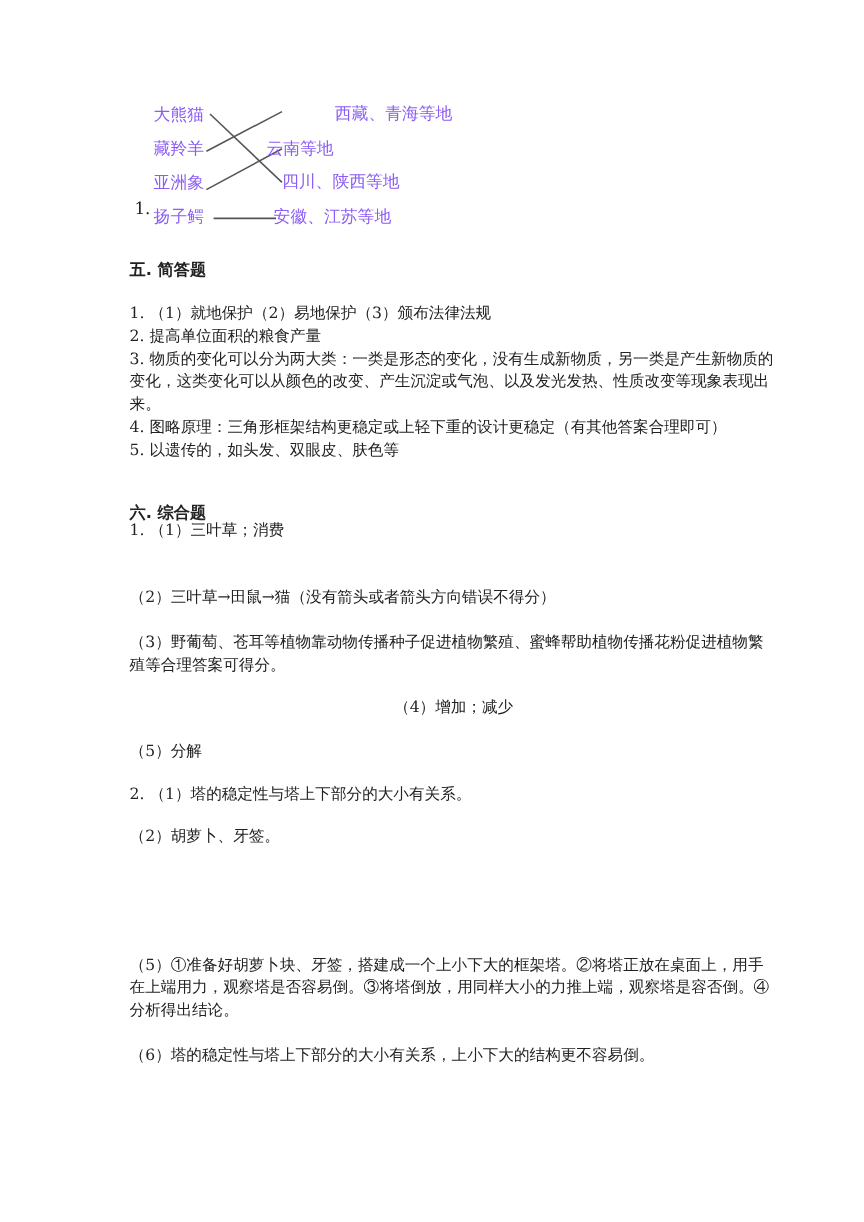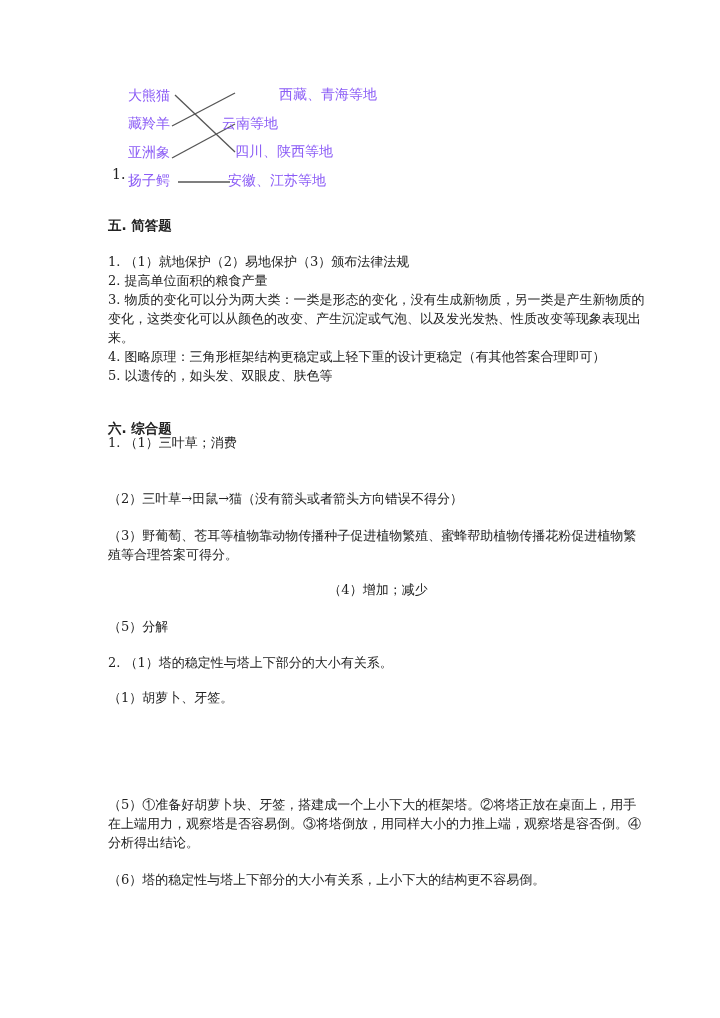--- a/index.html
+++ b/index.html
@@ -65,21 +65,21 @@
     <p class="para">（4）增加；减少</p>
   </div>
   <div class="block" style="top:617px;">
     <p class="para">（5）分解</p>
   </div>
 
   <div class="block" style="top:653px;">
     <p class="para">2. （1）塔的稳定性与塔上下部分的大小有关系。</p>
   </div>
   <div class="block" style="top:688px;">
-    <p class="para">（1）胡萝卜、牙签。</p>
+    <p class="para">（2）胡萝卜、牙签。</p>
   </div>
   <div class="block" style="top:795px;">
     <p class="para">（5）①准备好胡萝卜块、牙签，搭建成一个上小下大的框架塔。②将塔正放在桌面上，用手在上端用力，观察塔是否容易倒。③将塔倒放，用同样大小的力推上端，观察塔是容否倒。④分析得出结论。</p>
   </div>
   <div class="block" style="top:870px;">
     <p class="para">（6）塔的稳定性与塔上下部分的大小有关系，上小下大的结构更不容易倒。</p>
   </div>
 
 </div>
 

